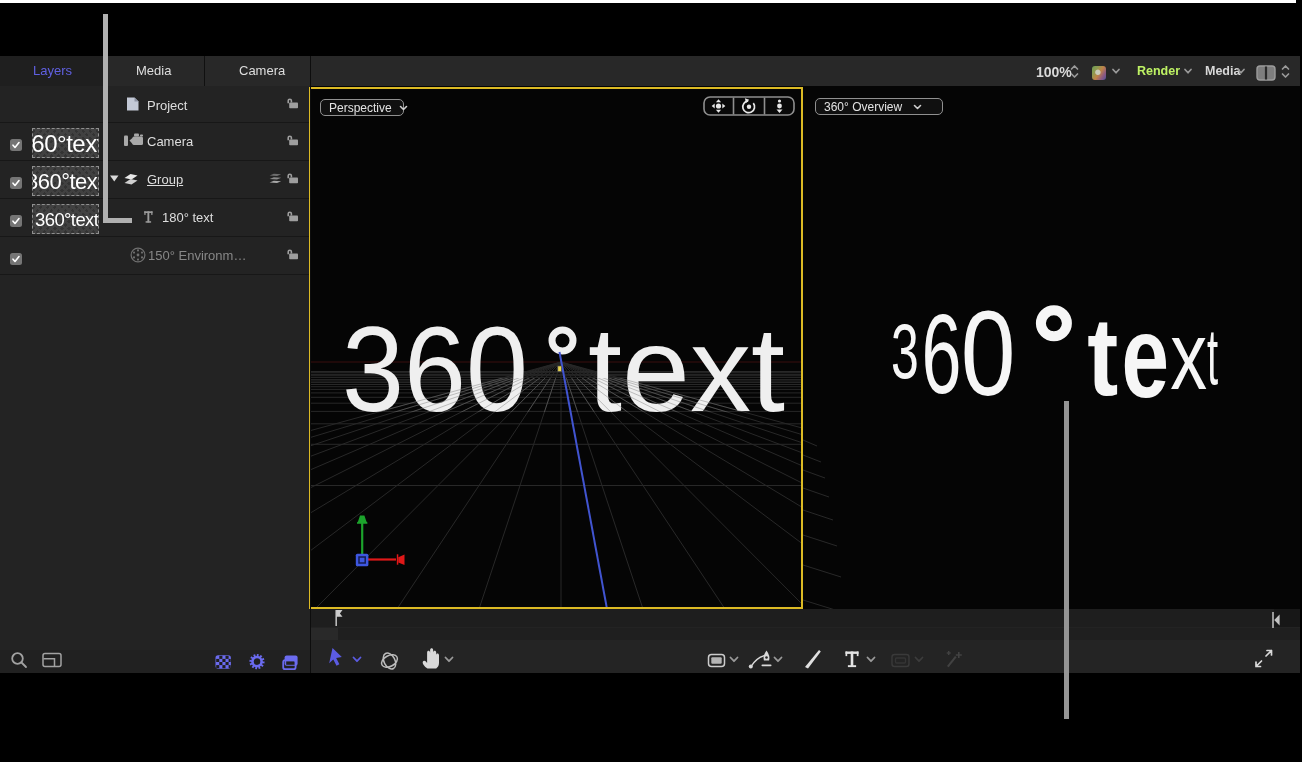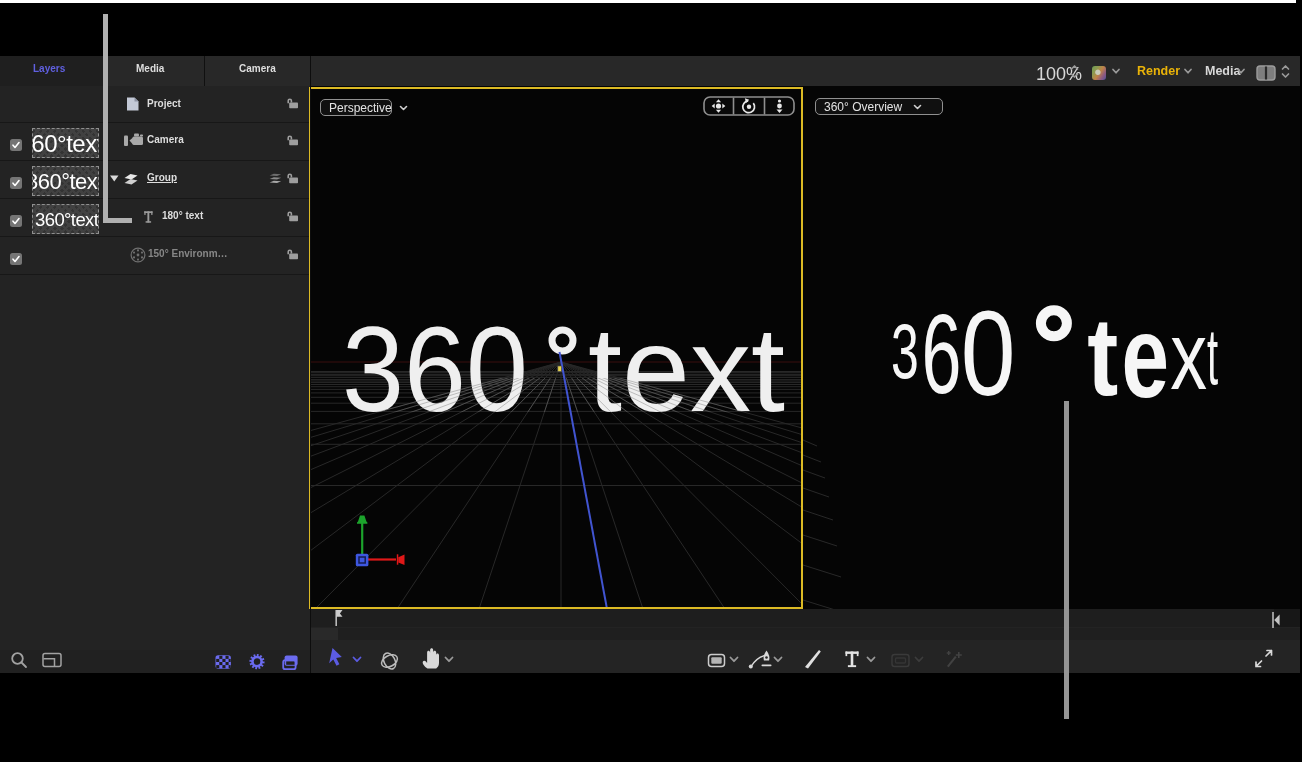--- a/index.html
+++ b/index.html
@@ -1,19 +1,19 @@
 <!DOCTYPE html>
 <html><head>
 <meta charset="utf-8">
 <style>
   * { margin:0; padding:0; box-sizing:border-box; }
   html,body { width:1302px; height:772px; background:#000; overflow:hidden; }
   body { font-family:"Liberation Sans", sans-serif; position:relative; }
   .abs { position:absolute; }
-  .lbl { position:absolute; font-size:10px; font-weight:700; color:#dedede; white-space:nowrap; }
+  .lbl { position:absolute; font-size:13px; font-weight:400; color:#dedede; white-space:nowrap; }
   .chip { position:absolute; background:rgba(18,18,18,.9); border:1.5px solid #909090; border-radius:5px; color:#e3e3e3; font-size:12px; font-weight:400; }
   .thumb { position:absolute; left:32px; width:67px; height:30px; border:1px dashed #8f8f8f;
            background-image:
              repeating-linear-gradient(45deg, #414141 0 2.5px, transparent 2.5px 5px),
              repeating-linear-gradient(-45deg, #414141 0 2.5px, transparent 2.5px 5px);
            background-color:#333333; overflow:hidden; }
   .thumb span { position:absolute; color:#fff; font-weight:400; line-height:30px; white-space:nowrap; letter-spacing:-0.5px;}
   .cb { position:absolute; left:10px; width:12px; height:12px; background:#757575; border-radius:2.5px; }
   .sep { position:absolute; left:0; width:310px; height:1px; background:#171717; }
 </style>
@@ -28,34 +28,34 @@
   <div class="abs" style="left:0;top:0;width:104px;height:30px;background:#1f1f1f"></div>
   <div class="abs" style="left:104px;top:0;width:1px;height:30px;background:#101010"></div>
   <div class="abs" style="left:105px;top:0;width:99px;height:30px;background:#282828"></div>
   <div class="abs" style="left:204px;top:0;width:1px;height:30px;background:#101010"></div>
   <div class="abs" style="left:205px;top:0;width:105px;height:30px;background:#282828"></div>
   <div class="lbl" style="left:33px;top:7px;color:#6060e0">Layers</div>
   <div class="lbl" style="left:136px;top:7px;">Media</div>
   <div class="lbl" style="left:239px;top:7px;">Camera</div>
 
   <div class="abs" style="left:310px;top:0;width:990px;height:30px;background:#282828"></div>
-  <div class="abs" style="left:1036px;top:7.5px;font-size:18px;font-weight:400;color:#d8d8d8">100%</div>
+  <div class="abs" style="left:1036px;top:7.5px;font-size:14px;font-weight:700;color:#d8d8d8">100%</div>
   <svg class="abs" style="left:1069px;top:8px" width="11" height="15" viewBox="0 0 11 15">
     <g stroke="#9a9a9a" stroke-width="1.7" fill="none" stroke-linecap="round" stroke-linejoin="round">
       <path d="M2.5 5 L5.5 2 L8.5 5"></path>
         <path d="M2.5 10 L5.5 13 L8.5 10"></path>
     </g>
   </svg>
   <div class="abs" style="left:1092px;top:10px;width:14px;height:14px;border-radius:3px;background:
     radial-gradient(circle at 42% 45%, #c9cbb9 0 2.2px, rgba(0,0,0,0) 3.2px),
     linear-gradient(125deg,#6e9e55 0%,#8f9a50 28%,#c08348 52%,#8f5a80 76%,#51519e 100%)"></div>
   <svg class="abs" style="left:1111px;top:12px" width="10" height="7" viewBox="0 0 10 7">
     <path d="M2 1.5 L5 4.8 L8 1.5" stroke="#9a9a9a" stroke-width="1.7" fill="none" stroke-linecap="round" stroke-linejoin="round"></path>
   </svg>
-  <div class="abs" style="left:1137px;top:7.5px;font-size:12.5px;font-weight:700;color:#eab308">Render</div>
+  <div class="abs" style="left:1137px;top:7.5px;font-size:12.5px;font-weight:700;color:#bef264">Render</div>
   <svg class="abs" style="left:1183px;top:12px" width="10" height="7" viewBox="0 0 10 7">
     <path d="M2 1.5 L5 4.8 L8 1.5" stroke="#9a9a9a" stroke-width="1.7" fill="none" stroke-linecap="round" stroke-linejoin="round"></path>
   </svg>
   <div class="abs" style="left:1205px;top:7.5px;font-size:12.5px;font-weight:700;color:#d8d8d8">Media</div>
   <svg class="abs" style="left:1236px;top:12px" width="10" height="7" viewBox="0 0 10 7">
     <path d="M2 1.5 L5 4.8 L8 1.5" stroke="#9a9a9a" stroke-width="1.7" fill="none" stroke-linecap="round" stroke-linejoin="round"></path>
   </svg>
   <svg class="abs" style="left:1256px;top:9px" width="20" height="16" viewBox="0 0 20 16">
     <rect x="1" y="1" width="18" height="14" rx="3" fill="#7e7e7e" stroke="#9c9c9c" stroke-width="1.4"></rect>
     <rect x="8.9" y="1.5" width="2.2" height="13" fill="#2a2a2a"></rect>
@@ -293,21 +293,21 @@
       <text transform="translate(284.3,308.9) scale(0.83,1)" font-size="112" font-weight="700">t</text>
       <text transform="translate(318.5,310.5) scale(0.73,1)" font-size="117" font-weight="700">e</text>
       <text transform="translate(367.2,302.6) scale(0.76,1)" font-size="97">x</text>
       <text transform="translate(404,297.9) scale(0.5,1)" font-size="80">t</text>
     </g>
     <circle cx="250.9" cy="237.3" r="13" fill="none" stroke="#f6f6f6" stroke-width="10"></circle>
   </svg>
 
   <div class="abs" style="left:309px;top:31px;width:494px;height:522px;border:2px solid #dcba24"></div>
 
-  <div class="chip" style="left:320px;top:42.5px;width:72px;height:17px">
+  <div class="chip" style="left:320px;top:42.5px;width:84px;height:17px">
     <span style="position:absolute;left:8px;top:1.5px">Perspective</span>
     <svg style="position:absolute;left:78px;top:5px" width="9" height="7" viewBox="0 0 9 7">
         <path d="M1.5 1.5 L4.5 4.5 L7.5 1.5" stroke="#cfcfcf" stroke-width="1.6" fill="none" stroke-linecap="round" stroke-linejoin="round"></path>
       </svg>
   </div>
   <div class="chip" style="left:815px;top:41.5px;width:128px;height:17px">
     <span style="position:absolute;left:8px;top:1.5px">360° Overview</span>
     <svg style="position:absolute;left:97px;top:5px" width="9" height="7" viewBox="0 0 9 7">
         <path d="M1.5 1.5 L4.5 4.5 L7.5 1.5" stroke="#cfcfcf" stroke-width="1.6" fill="none" stroke-linecap="round" stroke-linejoin="round"></path>
       </svg>

